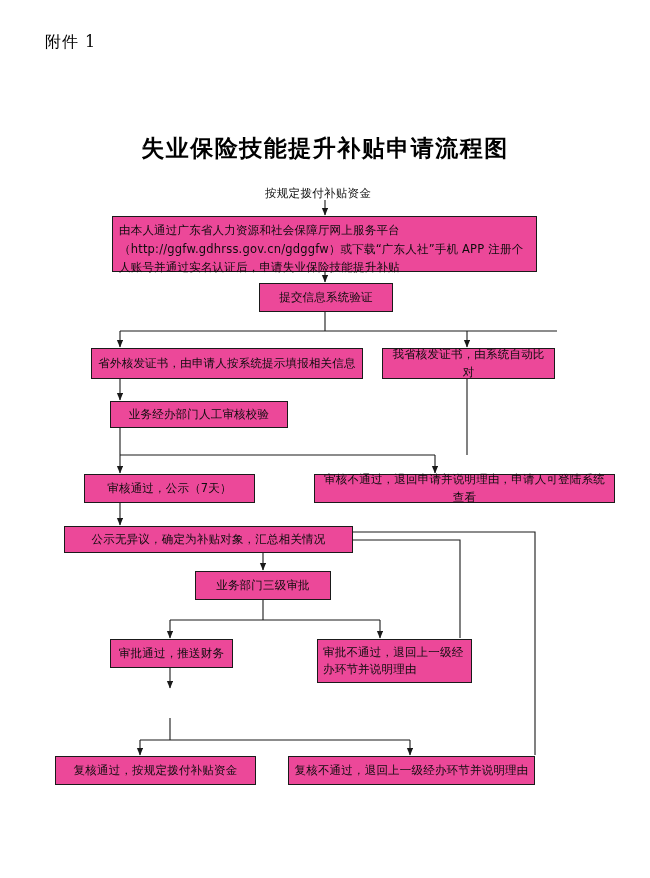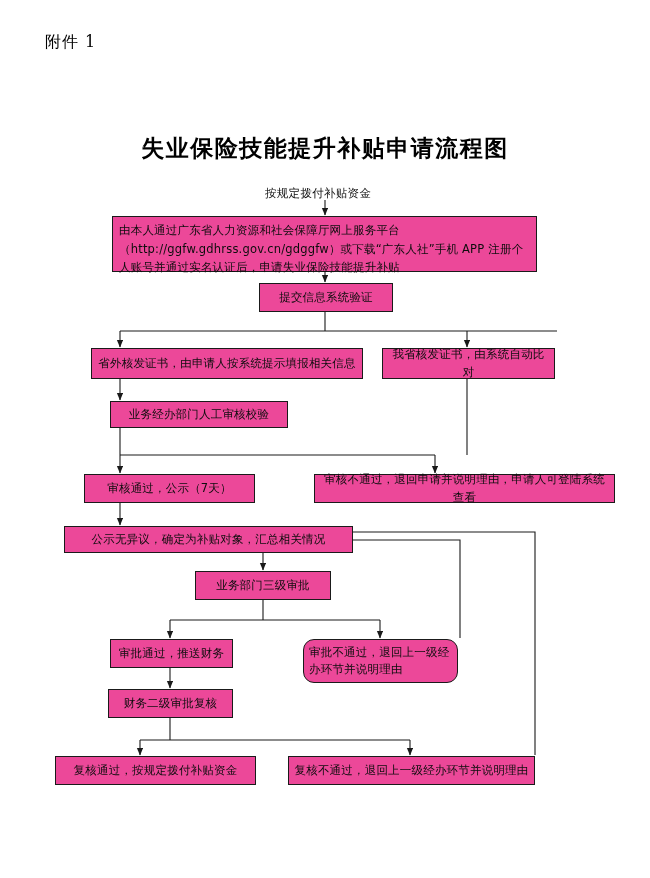--- a/index.html
+++ b/index.html
@@ -125,21 +125,20 @@
   <div class="node" style="left:84px;top:474px;width:171px;height:29px;">审核通过，公示（7天）</div>
 
   <div class="node" style="left:314px;top:474px;width:301px;height:29px;">审核不通过，退回申请并说明理由，申请人可登陆系统查看</div>
 
   <div class="node" style="left:64px;top:526px;width:289px;height:27px;">公示无异议，确定为补贴对象，汇总相关情况</div>
 
   <div class="node" style="left:195px;top:571px;width:136px;height:29px;">业务部门三级审批</div>
 
   <div class="node" style="left:110px;top:639px;width:123px;height:29px;">审批通过，推送财务</div>
 
-  <div class="node left" style="left:303px;top:639px;width:155px;height:44px;border-radius:11px;">审批不通过，退回上一级经办环节并说明理由</div>
+  <div class="node left" style="left:317px;top:639px;width:155px;height:44px;">审批不通过，退回上一级经办环节并说明理由</div>
 
-  <div class="node" style="left:108px;top:689px;width:125px;height:29px;">财务二级审批复核</div>
 
   <div class="node" style="left:55px;top:756px;width:201px;height:29px;">复核通过，按规定拨付补贴资金</div>
 
   <div class="node" style="left:288px;top:756px;width:247px;height:29px;">复核不通过，退回上一级经办环节并说明理由</div>
 
 </div>
 
 </body></html>

